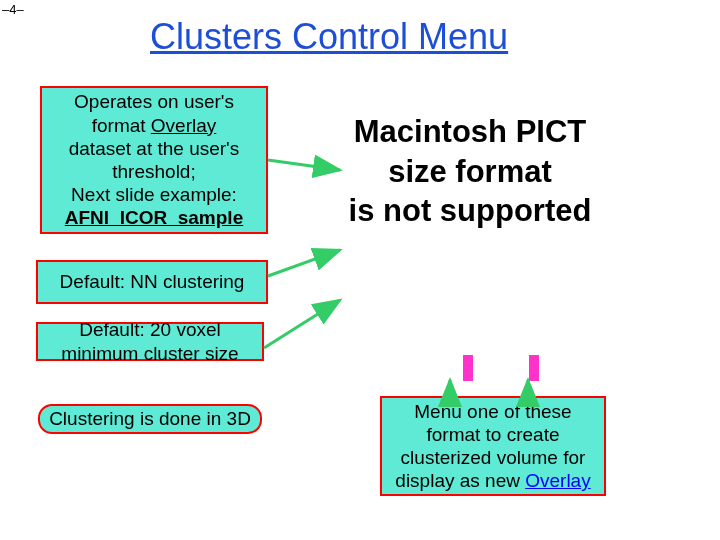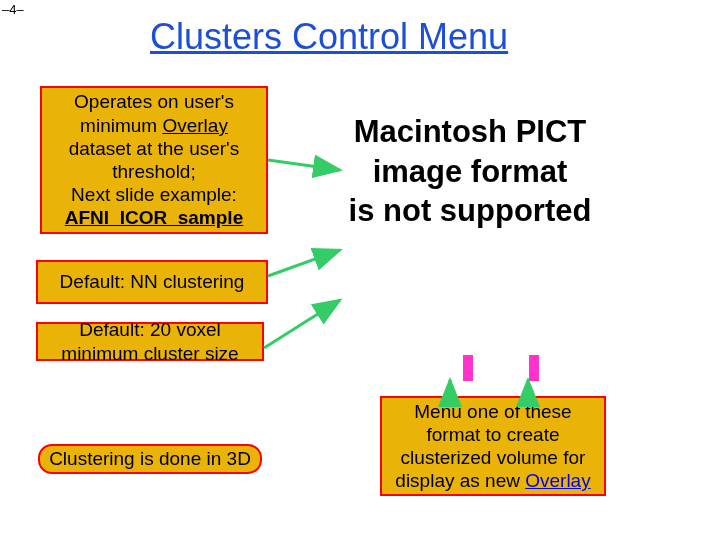--- a/index.html
+++ b/index.html
@@ -1,24 +1,24 @@
 <!DOCTYPE html>
 <html><head>
 <meta charset="utf-8">
 <style>
   * { box-sizing: border-box; margin: 0; padding: 0; }
   html, body { width: 720px; height: 540px; font-family: Arial, Helvetica, sans-serif; background: #fff; overflow: hidden; }
   .slide { position: relative; width: 720px; height: 540px; }
   .slidenum { position: absolute; left: 2px; top: 2px; font-size: 13px; color: #000; }
   .title { position: absolute; left: 150px; top: 16px; font-size: 36px; color: #1d4ed8; text-decoration: underline; }
-  .box { position: absolute; border: 2px solid #ff0000; background: #eab308; text-align: center; font-size: 19px; line-height: 1.22; color: #000; display: flex; flex-direction: column; justify-content: center; padding: 4px 6px; }
+  .box { position: absolute; border: 2px solid #ff0000; background: #5eead4; text-align: center; font-size: 19px; line-height: 1.22; color: #000; display: flex; flex-direction: column; justify-content: center; padding: 4px 6px; }
   .b1 { left: 40px; top: 86px; width: 228px; height: 148px; }
   .b2 { left: 36px; top: 260px; width: 232px; height: 44px; }
   .b3 { left: 36px; top: 322px; width: 228px; height: 39px; }
-  .b4 { left: 38px; top: 444px; width: 224px; height: 30px; border-radius: 14px; }
+  .b4 { left: 38px; top: 404px; width: 224px; height: 30px; border-radius: 14px; }
   .b5 { left: 380px; top: 396px; width: 226px; height: 100px; }
   .udl { text-decoration: underline; }
   .bold { font-weight: bold; }
   .link { color: #0000ff; text-decoration: underline; }
   .pict { position: absolute; left: 320px; top: 112px; width: 300px; text-align: center; font-size: 31px; font-weight: bold; color: #000000; line-height: 1.28; }
   .arrows { position: absolute; left: 0; top: 0; pointer-events: none; }
   .marks { position: absolute; left: 435px; top: 355px; }
   .marks span { display: inline-block; width: 10px; height: 26px; background: #ff33cc; margin: 0 28px; }
 </style>
 </head>
@@ -26,21 +26,21 @@
 
 <div class="slide">
 
   <div class="slidenum">–4–</div>
 
   <div class="title">Clusters Control Menu</div>
 
   <div class="box b1">
     <div>Operates on user's</div>
     <div>
-      <span>minimum </span><span class="udl">Overlay</span>
+      <span>format </span><span class="udl">Overlay</span>
     </div>
     <div>dataset at the user's</div>
     <div>threshold;</div>
     <div>Next slide example:</div>
     <div class="bold udl">AFNI_ICOR_sample</div>
   </div>
 
   <div class="box b2">
     <div>Default: NN clustering</div>
   </div>
@@ -58,21 +58,21 @@
     <div>Menu one of these</div>
     <div>format to create</div>
     <div>clusterized volume for</div>
     <div>
       <span>display as new </span><span class="link">Overlay</span>
     </div>
   </div>
 
   <div class="pict">
     <div>Macintosh PICT</div>
-    <div>image format</div>
+    <div>size format</div>
     <div>is not supported</div>
   </div>
 
   <div class="marks">
     <span></span><span></span>
   </div>
 
   <svg class="arrows" width="720" height="540">
     <defs>
       <marker id="ah" markerWidth="10" markerHeight="8" refX="9" refY="4" orient="auto">

